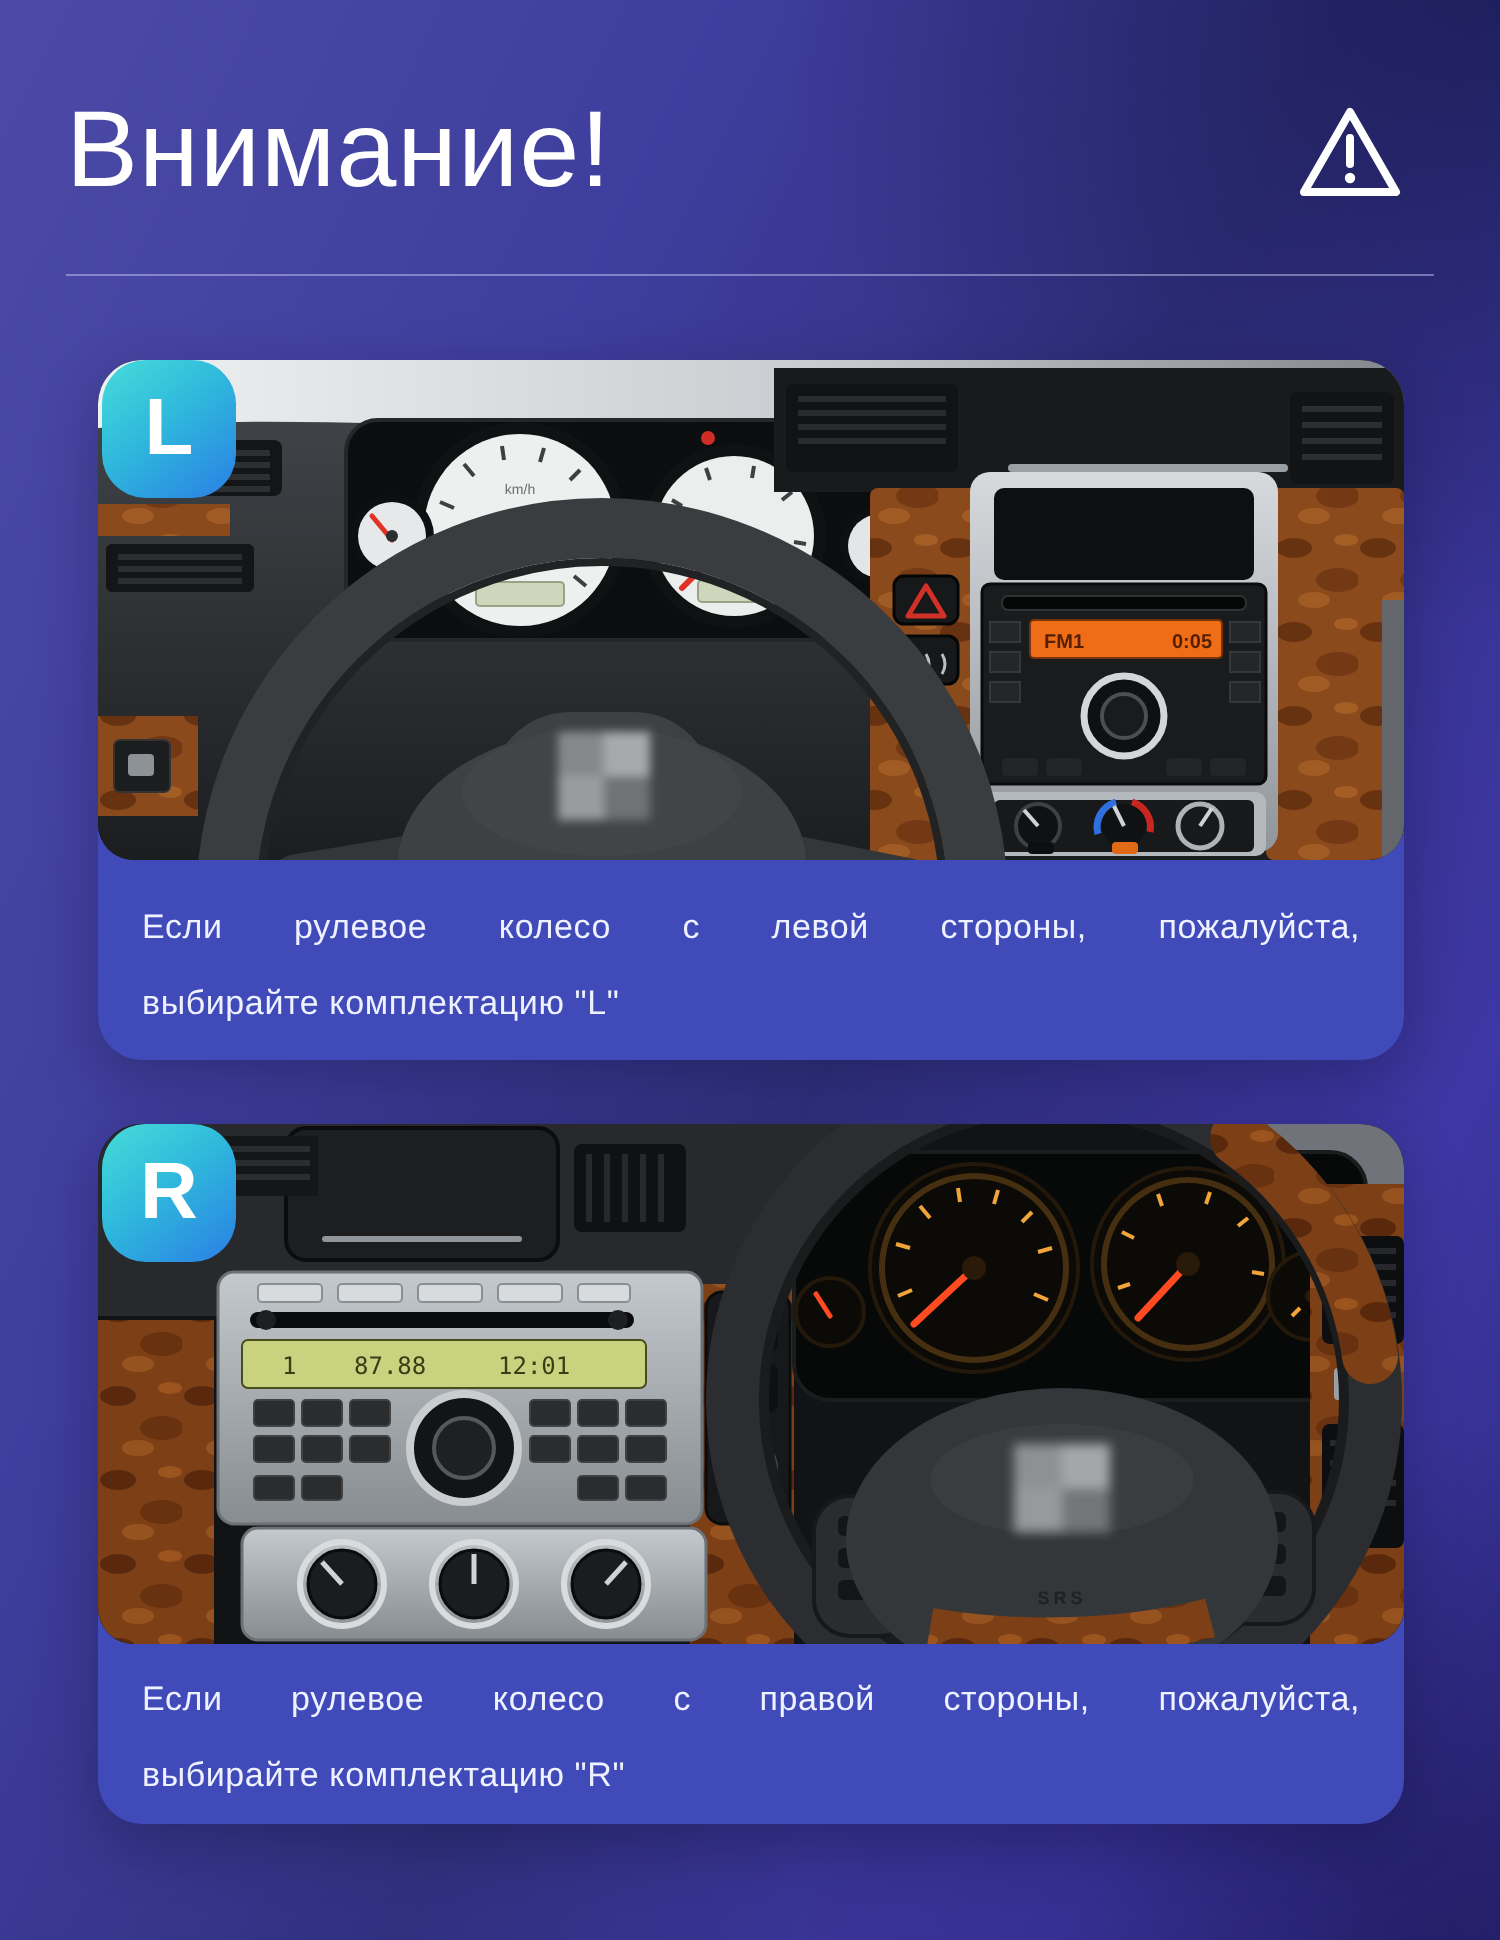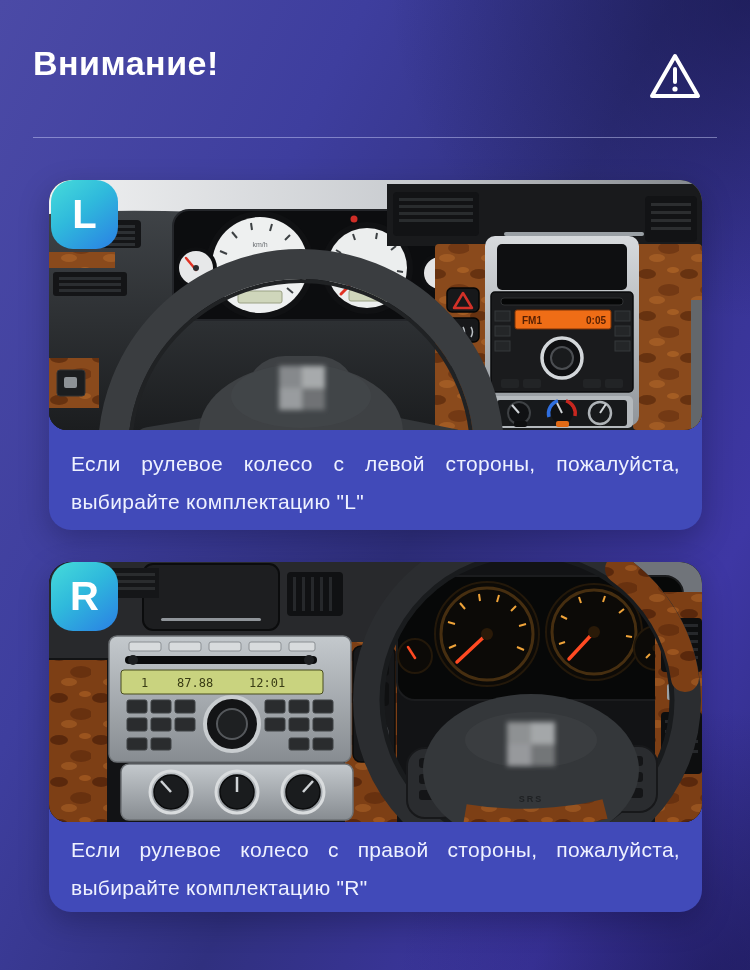--- a/index.html
+++ b/index.html
@@ -8,21 +8,21 @@
     width:750px;height:970px;
     overflow:hidden;
     font-family:"Liberation Sans", sans-serif;
     background:
       radial-gradient(80% 55% at 100% 0%, rgba(16,16,60,.55) 0%, rgba(16,16,60,0) 60%),
       radial-gradient(70% 45% at 95% 100%, rgba(20,16,70,.45) 0%, rgba(20,16,70,0) 60%),
       linear-gradient(116deg,#4b4aa6 0%, #3e3e9e 30%, #30307f 55%, #3e37a4 82%, #2e2a80 100%);
   }
   .header-title{
     position:absolute;left:33px;top:44px;
-    color:#fff;font-size:34px;font-weight:bold;letter-spacing:.5px;
+    color:#fff;font-size:54px;font-weight:normal;letter-spacing:.5px;
   }
   .warn-icon{position:absolute;right:46px;top:50px;}
   .divider{
     position:absolute;left:33px;top:137px;width:684px;height:1px;
     background:rgba(210,214,255,.45);
   }
   .card{
     position:absolute;left:49px;width:653px;height:350px;
     background:#414ab9;border-radius:22px;overflow:hidden;
     box-shadow:0 10px 30px rgba(0,0,20,.25);
@@ -35,21 +35,21 @@
     background:#17181a;
   }
   .photo svg{display:block;}
   .badge{
     position:absolute;left:2px;top:0;width:67px;height:69px;
     border-radius:22px;
     background:linear-gradient(142deg,#46dcda 0%,#2fb9dc 45%,#2a7fe4 100%);
     display:flex;align-items:center;justify-content:center;
     color:#fff;font-size:40px;font-weight:bold;
   }
-  .caption{padding:15px 22px 0;color:#eef1ff;font-size:21px;letter-spacing:.3px;}
+  .caption{padding:15px 22px 0;color:#eef1ff;font-size:17px;letter-spacing:.3px;}
   .caption .line{line-height:38px;white-space:nowrap;}
   .caption .line.just{white-space:normal;text-align:justify;text-align-last:justify;}
 </style>
 </head>
 <body>
 
 <div class="page">
 
   <div class="header-title">Внимание!</div>
 

